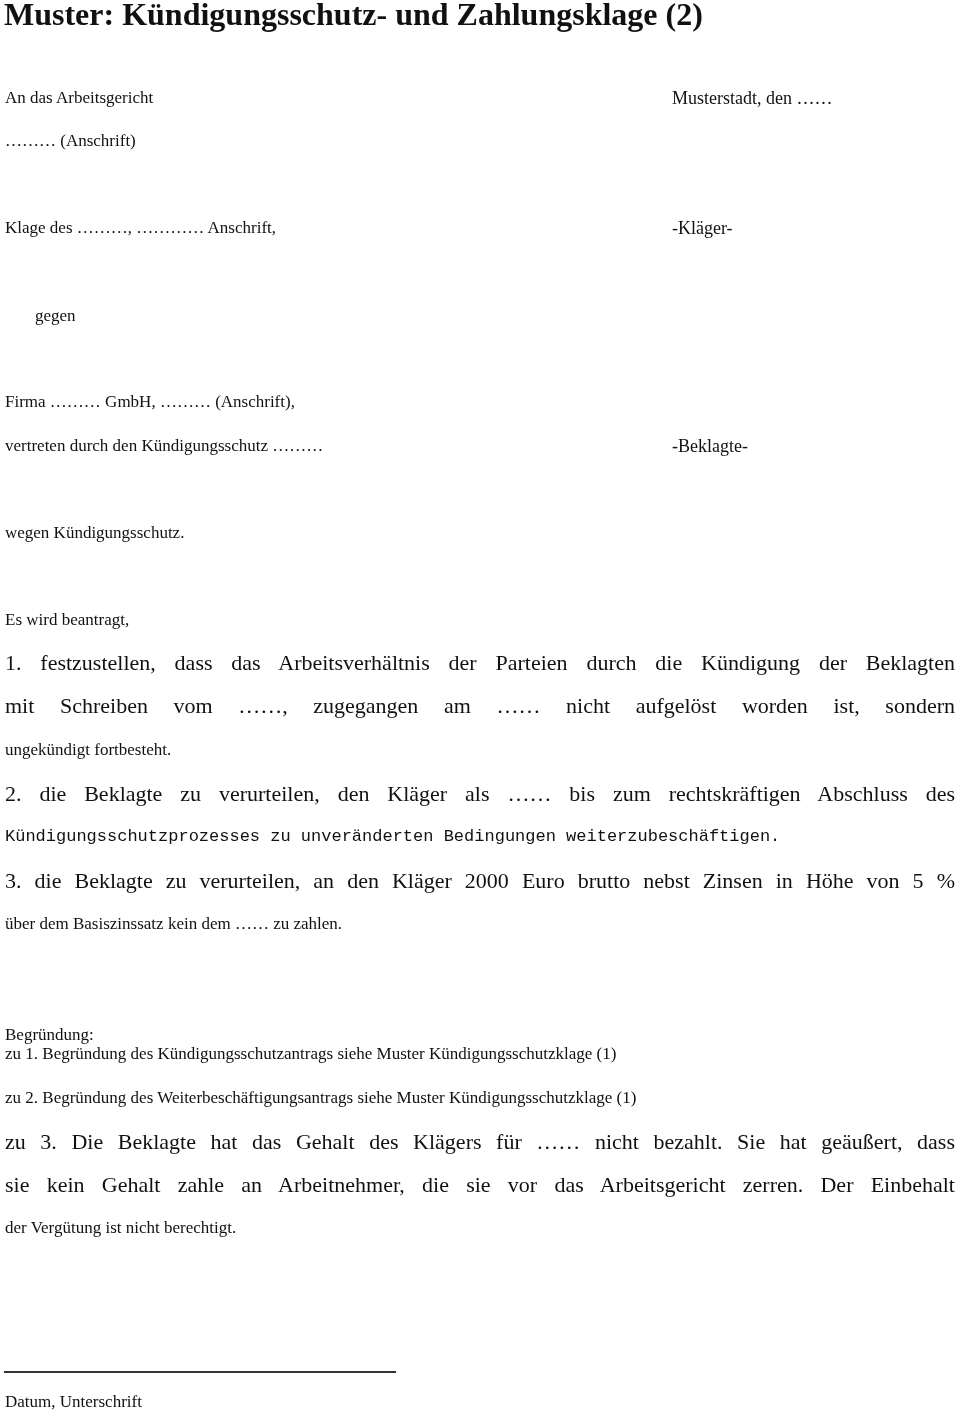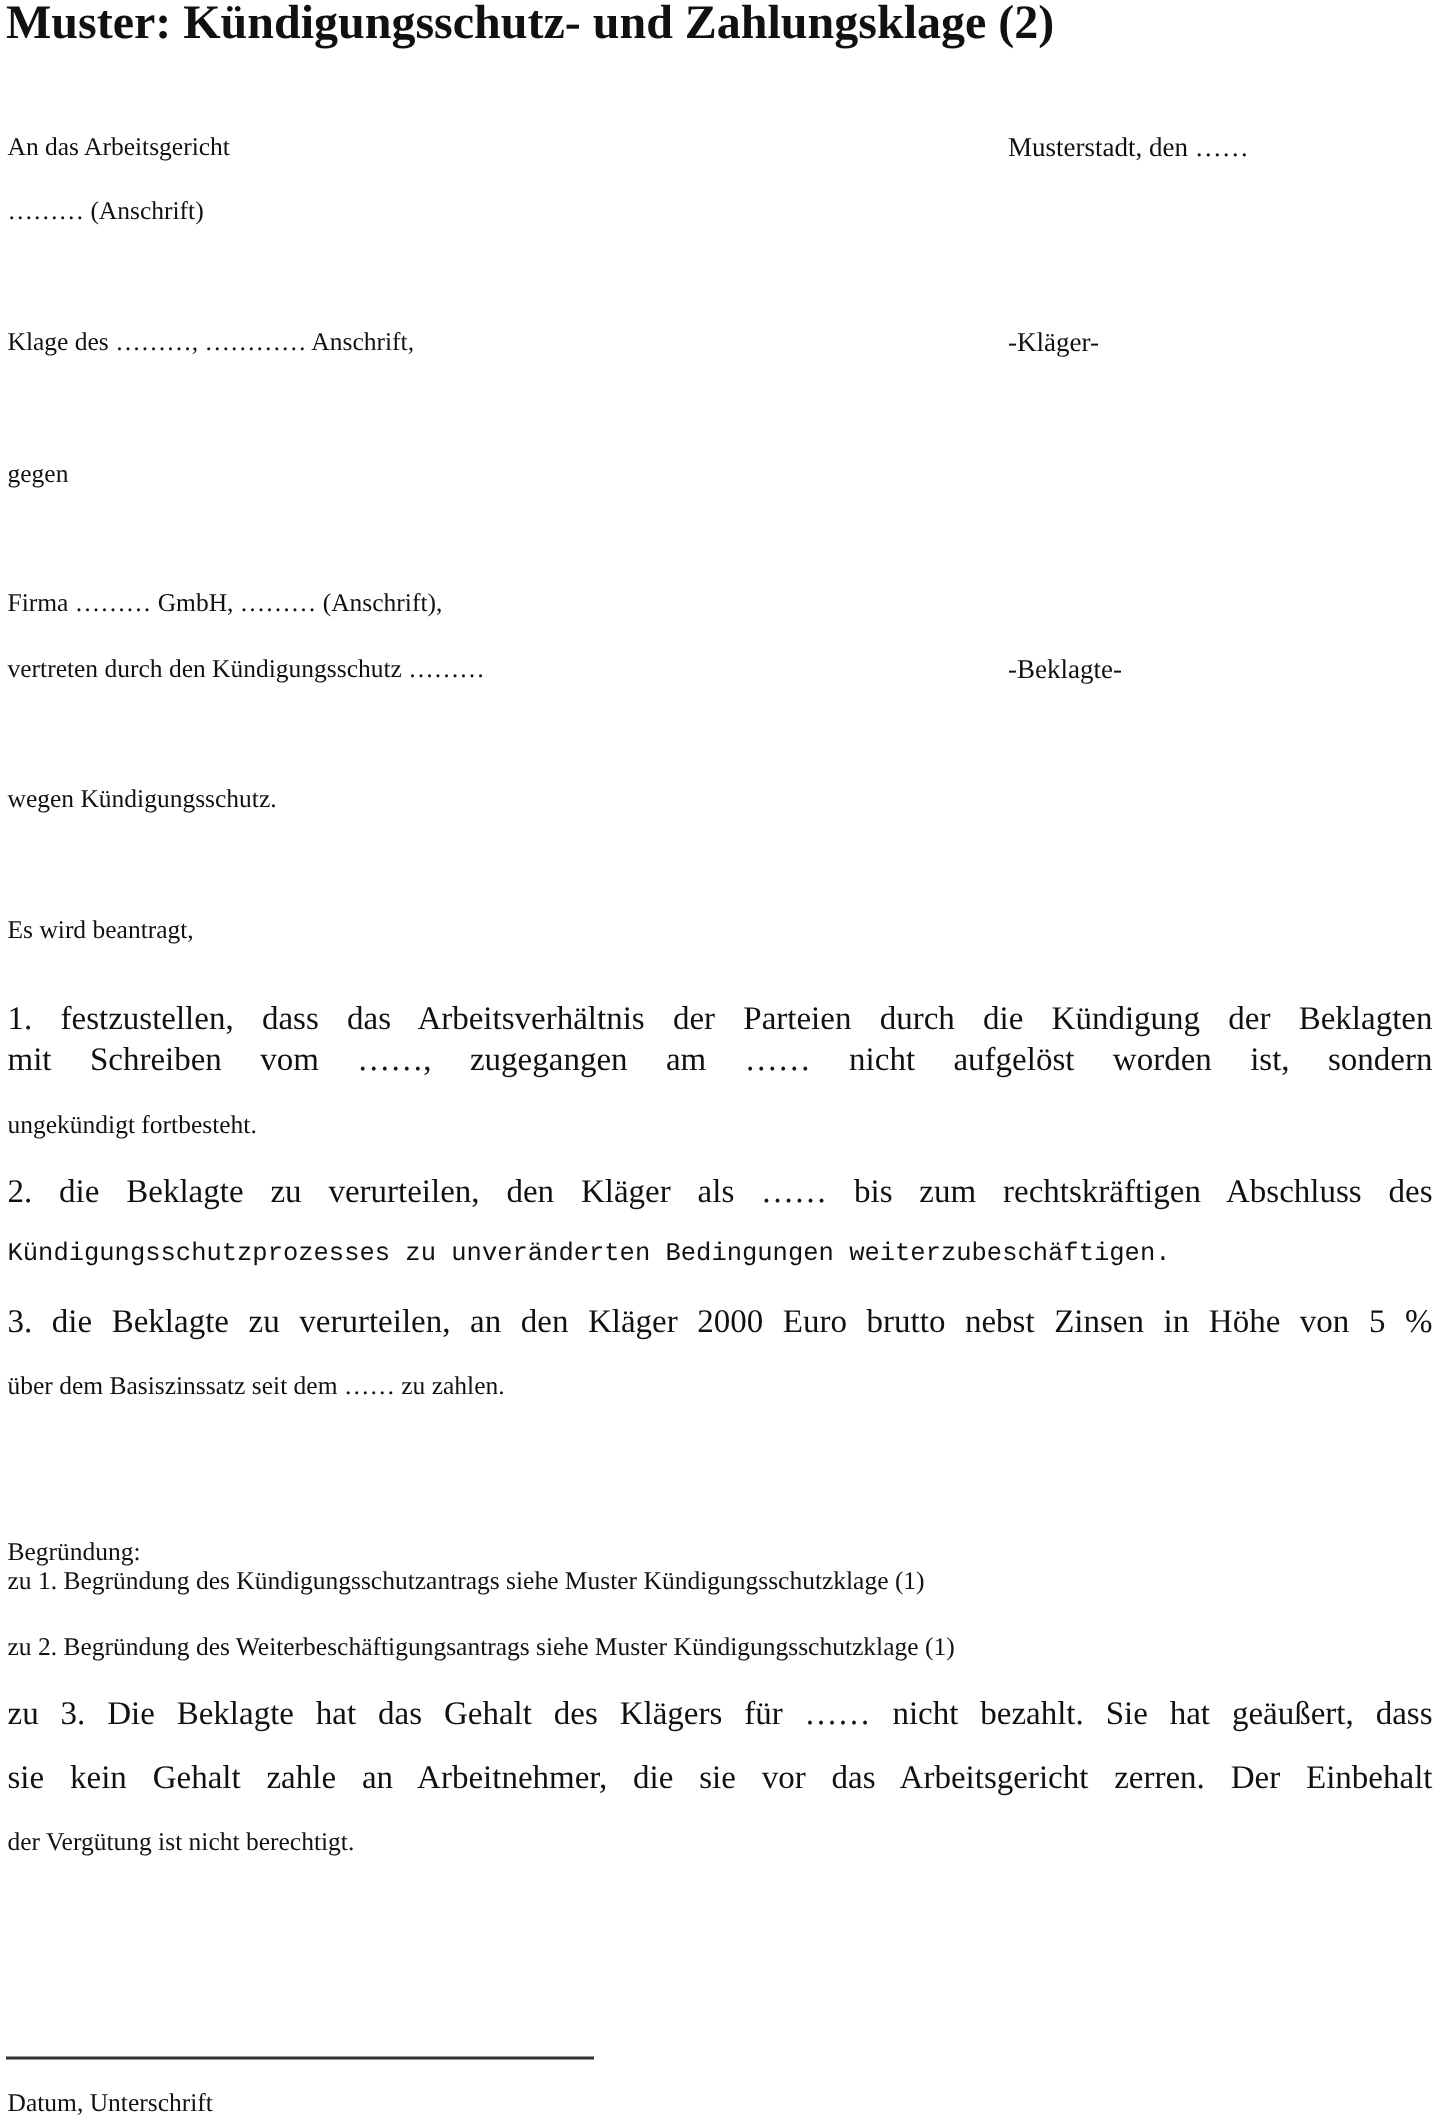--- a/index.html
+++ b/index.html
@@ -64,39 +64,39 @@
 
   <div class="title">Muster: Kündigungsschutz- und Zahlungsklage (2)</div>
 
   <div class="line" style="top:85px;">An das Arbeitsgericht</div>
   <div class="right" style="top:85px;">Musterstadt, den ……</div>
   <div class="line" style="top:128px;">……… (Anschrift)</div>
 
   <div class="line" style="top:215px;">Klage des ………, ………… Anschrift,</div>
   <div class="right" style="top:215px;">-Kläger-</div>
 
-  <div class="line" style="top:303px;">gegen</div>
+  <div class="line" style="top:303px;margin-left:30px;">gegen</div>
 
   <div class="line" style="top:389px;">Firma ……… GmbH, ……… (Anschrift),</div>
   <div class="line" style="top:433px;">vertreten durch den Kündigungsschutz ………</div>
   <div class="right" style="top:433px;">-Beklagte-</div>
 
   <div class="line" style="top:520px;">wegen Kündigungsschutz.</div>
 
   <div class="line" style="top:607px;">Es wird beantragt,</div>
 
-  <div class="justify" style="top:666px;">1. festzustellen, dass das Arbeitsverhältnis der Parteien durch die Kündigung der Beklagten</div>
+  <div class="justify" style="top:650px;">1. festzustellen, dass das Arbeitsverhältnis der Parteien durch die Kündigung der Beklagten</div>
   <div class="justify" style="top:693px;">mit Schreiben vom ……, zugegangen am …… nicht aufgelöst worden ist, sondern</div>
   <div class="line" style="top:737px;">ungekündigt fortbesteht.</div>
 
   <div class="justify" style="top:781px;">2. die Beklagte zu verurteilen, den Kläger als …… bis zum rechtskräftigen Abschluss des</div>
   <div class="line" style="top:824px;font-family:Liberation Mono, monospace;">Kündigungsschutzprozesses zu unveränderten Bedingungen weiterzubeschäftigen.</div>
 
   <div class="justify" style="top:868px;">3. die Beklagte zu verurteilen, an den Kläger 2000 Euro brutto nebst Zinsen in Höhe von 5 %</div>
-  <div class="line" style="top:911px;">über dem Basiszinssatz seit dem …… zu zahlen.</div>
+  <div class="line" style="top:911px;">über dem Basiszinssatz kein dem …… zu zahlen.</div>
 
   <div class="line" style="top:1022px;">Begründung:</div>
 
   <div class="line" style="top:1041px;">zu 1. Begründung des Kündigungsschutzantrags siehe Muster Kündigungsschutzklage (1)</div>
   <div class="line" style="top:1085px;">zu 2. Begründung des Weiterbeschäftigungsantrags siehe Muster Kündigungsschutzklage (1)</div>
 
   <div class="justify" style="top:1129px;">zu 3. Die Beklagte hat das Gehalt des Klägers für …… nicht bezahlt. Sie hat geäußert, dass</div>
   <div class="justify" style="top:1172px;">sie kein Gehalt zahle an Arbeitnehmer, die sie vor das Arbeitsgericht zerren. Der Einbehalt</div>
   <div class="line" style="top:1215px;">der Vergütung ist nicht berechtigt.</div>
 

